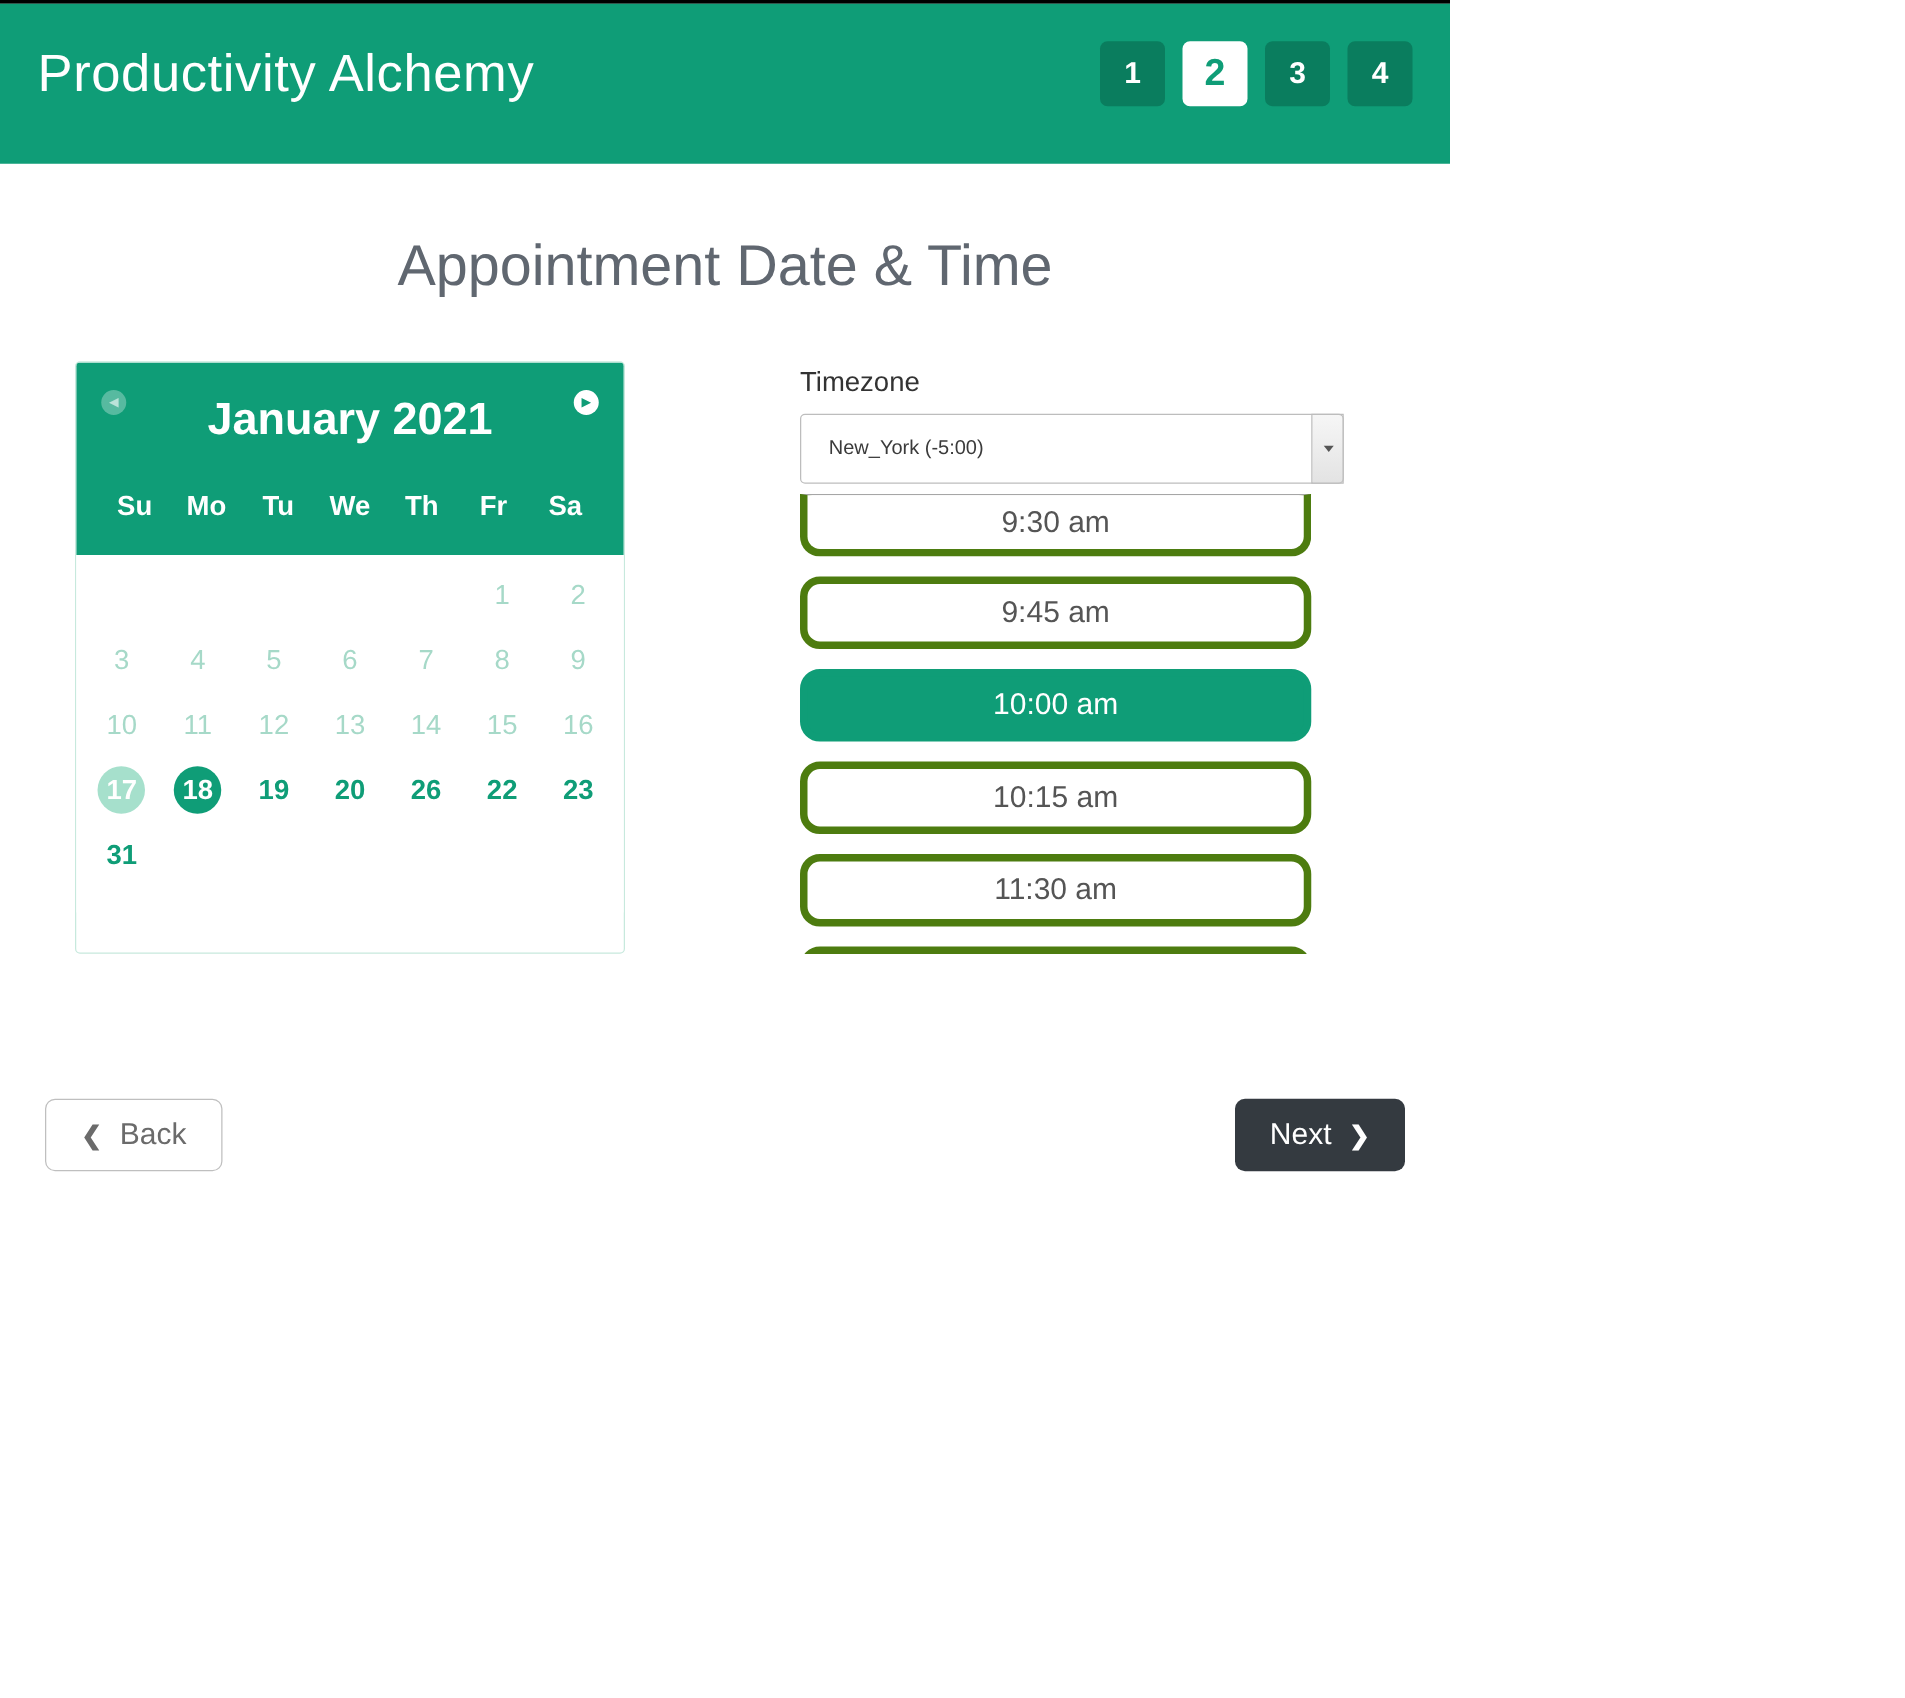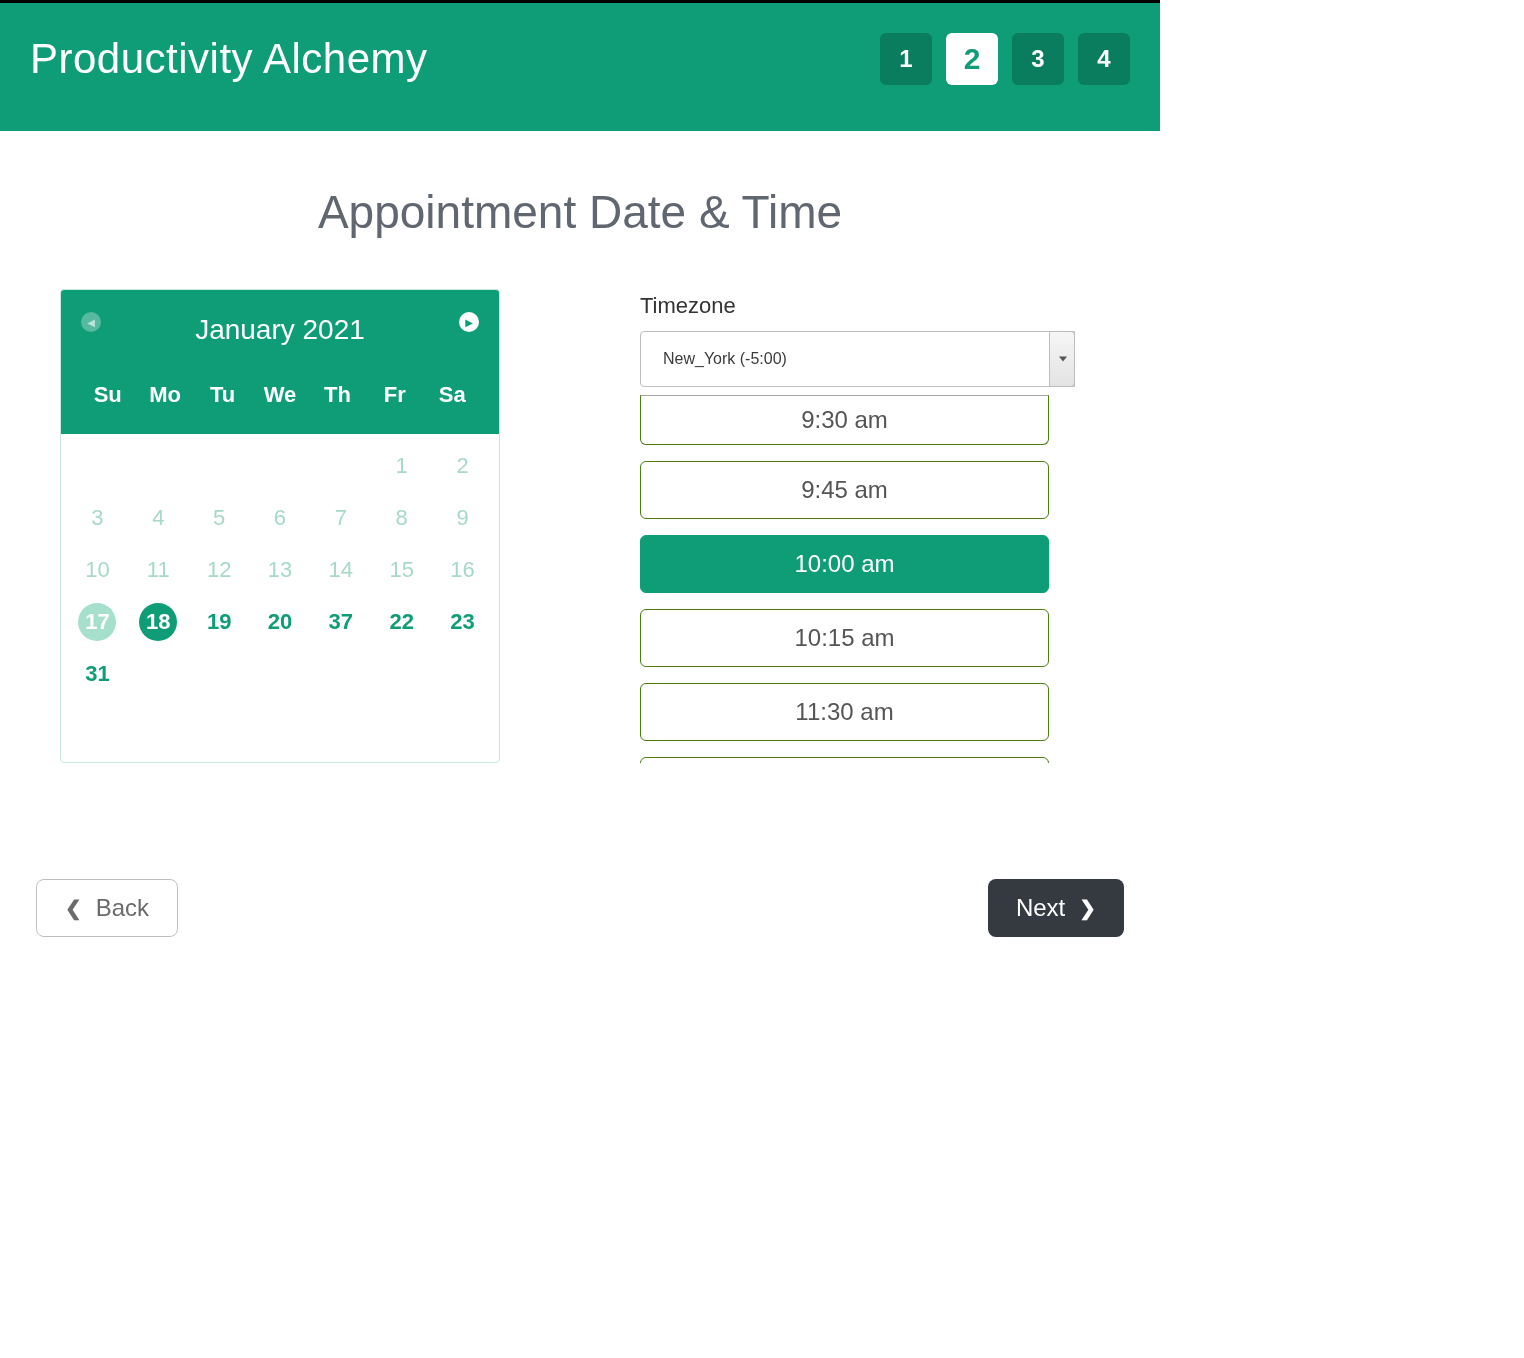--- a/index.html
+++ b/index.html
@@ -64,22 +64,22 @@
     overflow: hidden;
   }
   .cal-head {
     background: #0f9d77;
     color: #fff;
     padding: 18px 18px 10px 18px;
     position: relative;
   }
   .cal-month {
     text-align: center;
-    font-size: 28px;
-    font-weight: 400;
+    font-size: 36px;
+    font-weight: 700;
     margin-top: 6px;
     margin-bottom: 28px;
   }
   .cal-nav {
     position: absolute;
     top: 22px;
     width: 20px; height: 20px;
     border-radius: 50%;
     display: flex; align-items: center; justify-content: center;
     font-size: 10px;
@@ -155,22 +155,22 @@
     height: 368px;
     overflow-y: auto;
     padding-right: 26px;
   }
   .slots::-webkit-scrollbar { width: 10px; }
   .slots::-webkit-scrollbar-track { background: transparent; }
   .slots::-webkit-scrollbar-thumb { background: #c7c7c7; border-radius: 5px; }
 
   .slot {
     height: 58px;
-    border: 1px solid #4d7c0f;
-    border-radius: 6px;
+    border: 6px solid #4d7c0f;
+    border-radius: 16px;
     display: flex; align-items: center; justify-content: center;
     font-size: 24px;
     color: #555;
     margin-bottom: 16px;
     cursor: pointer;
     background: #fff;
   }
   .slot.selected {
     background: #0f9d77;
     border-color: #0f9d77;
@@ -280,21 +280,21 @@
           </div>
           <div class="cal-row">
             <div class="cal-cell today">
               <div class="bubble">17</div>
             </div>
             <div class="cal-cell selected">
               <div class="bubble">18</div>
             </div>
             <div class="cal-cell available">19</div>
             <div class="cal-cell available">20</div>
-            <div class="cal-cell available">37</div>
+            <div class="cal-cell available">26</div>
             <div class="cal-cell available">22</div>
             <div class="cal-cell available">23</div>
           </div>
           <div class="cal-row">
             <div class="cal-cell available">31</div>
           </div>
         </div>
     </div>
 
     <div class="right">

